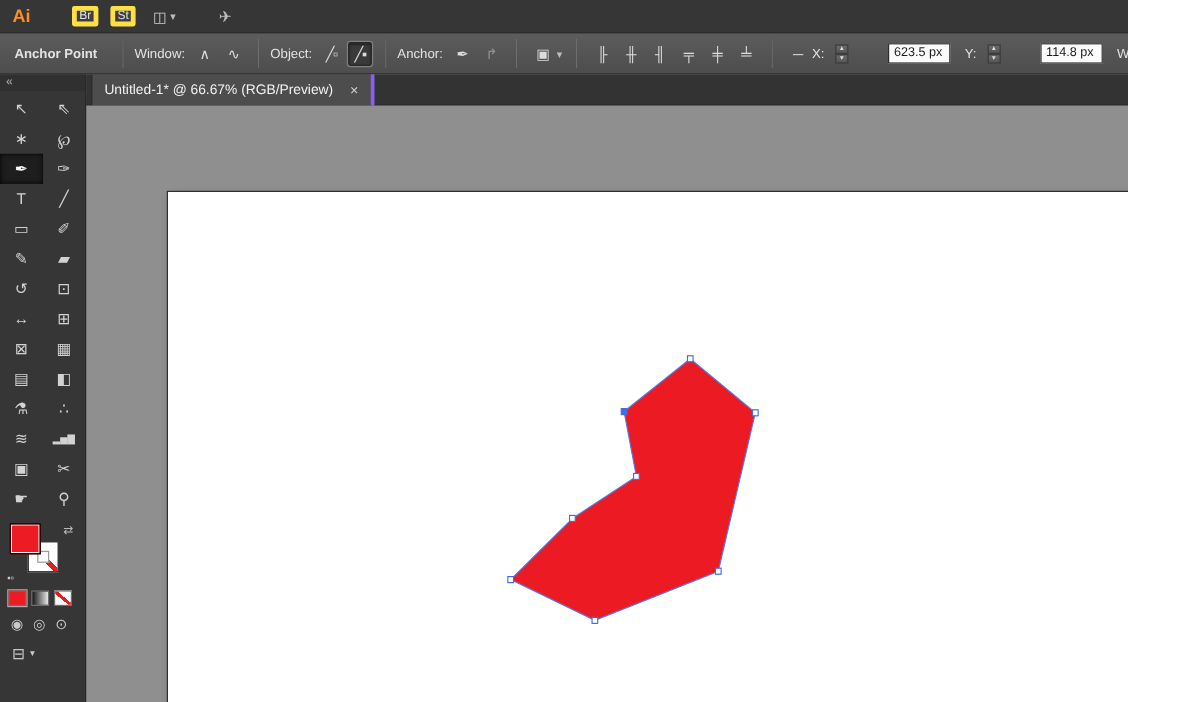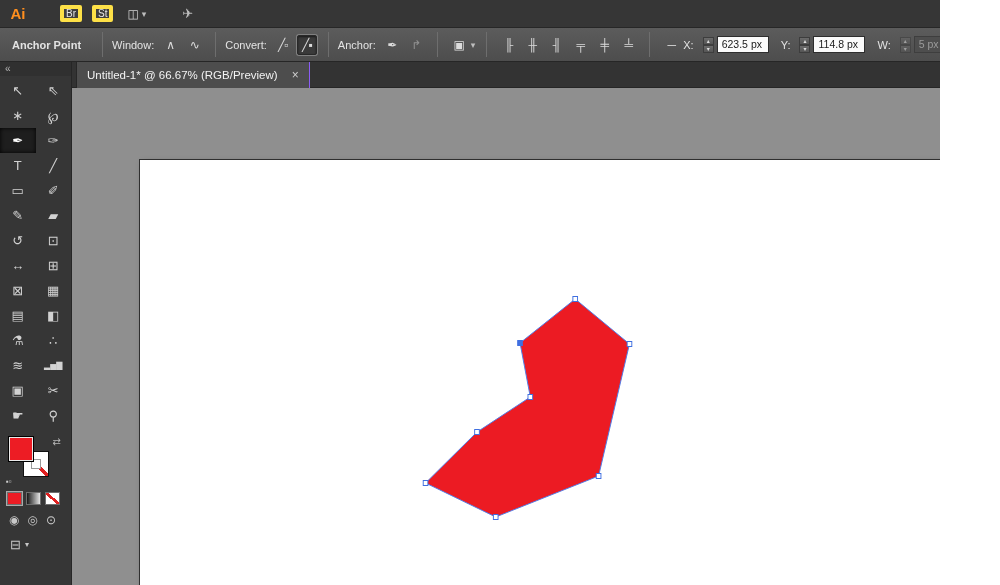--- a/index.html
+++ b/index.html
@@ -44,34 +44,34 @@
   .cicon.selected { background:#3a3a3a; border-color:#292929; box-shadow:inset 0 1px 2px rgba(0,0,0,.55), 0 0 0 1px #808080; }
   .cicon.disabled { color:#929292; }
   .iconrow { display:flex; align-items:center; }
   .stepper { display:inline-flex; flex-direction:column; margin:0 3px 0 5px; }
   .stepper .st-btn {
     width:11px; height:8px; font-size:6px; line-height:7px; text-align:center; color:#ddd;
     background:linear-gradient(#6b6b6b,#555); border:1px solid #3d3d3d;
   }
   .numbox {
     width:52px; height:17px; background:#fbfbfb; border:1px solid #2e2e2e;
-    color:#1a1a1a; font-size:10.5px; line-height:15px; padding-left:4px; white-space:nowrap; overflow:hidden;
+    color:#1a1a1a; font-size:10.5px; line-height:15px; padding-left:4px; white-space:nowrap; overflow:hidden;margin-left:30px;
   }
   .numbox.disabled { background:#4e4e4e; color:#9b9b9b; border-color:#3e3e3e; }
   .grp { display:flex; align-items:center; }
   .linkicon { margin-left:24px; color:#cfcfcf; font-size:13px; }
   
   .tabbar {
     position:absolute; top:62px; left:72px; right:0; height:26px;
     background:#333333; border-bottom:1px solid #262626;
   }
   .tab {
     display:inline-flex; align-items:center; height:26px; margin-left:4px;
     background:#4d4d4d; color:#f2f2f2; font-size:11.5px; padding:0 10px;
-    border-right:1px solid #8b5cf6; border-left:1px solid #272727;
+    border-right:3px solid #8b5cf6; border-left:1px solid #272727;
   }
   .tab-close { color:#cfcfcf; font-size:12px; margin-left:14px; cursor:default; }
   
   .leftpanel {
     position:absolute; top:62px; left:0; width:72px; bottom:0;
     background:#363636; border-right:1px solid #262626;
   }
   .panel-head { height:14px; color:#b5b5b5; font-size:10px; line-height:13px; padding-left:5px; background:#303030; }
   .tools-grid { display:grid; grid-template-columns:1fr 1fr; padding-top:2px; }
   .tool { height:25px; display:flex; align-items:center; justify-content:center; color:#d2d2d2; font-size:13px; }
@@ -130,21 +130,21 @@
     <span class="context">Anchor Point</span>
     <span class="sep"></span>
 
     <span class="cb-label">Window:</span>
     <span class="iconrow">
         <span class="cicon">∧</span>
         <span class="cicon">∿</span>
       </span>
     <span class="sep"></span>
 
-    <span class="cb-label">Convert:</span>
+    <span class="cb-label">Object:</span>
     <span class="iconrow">
         <span class="cicon">╱▫</span>
         <span class="cicon selected">╱▪</span>
       </span>
     <span class="sep"></span>
 
     <span class="cb-label">Anchor:</span>
     <span class="iconrow">
         <span class="cicon">✒</span>
         <span class="cicon disabled">↱</span>

